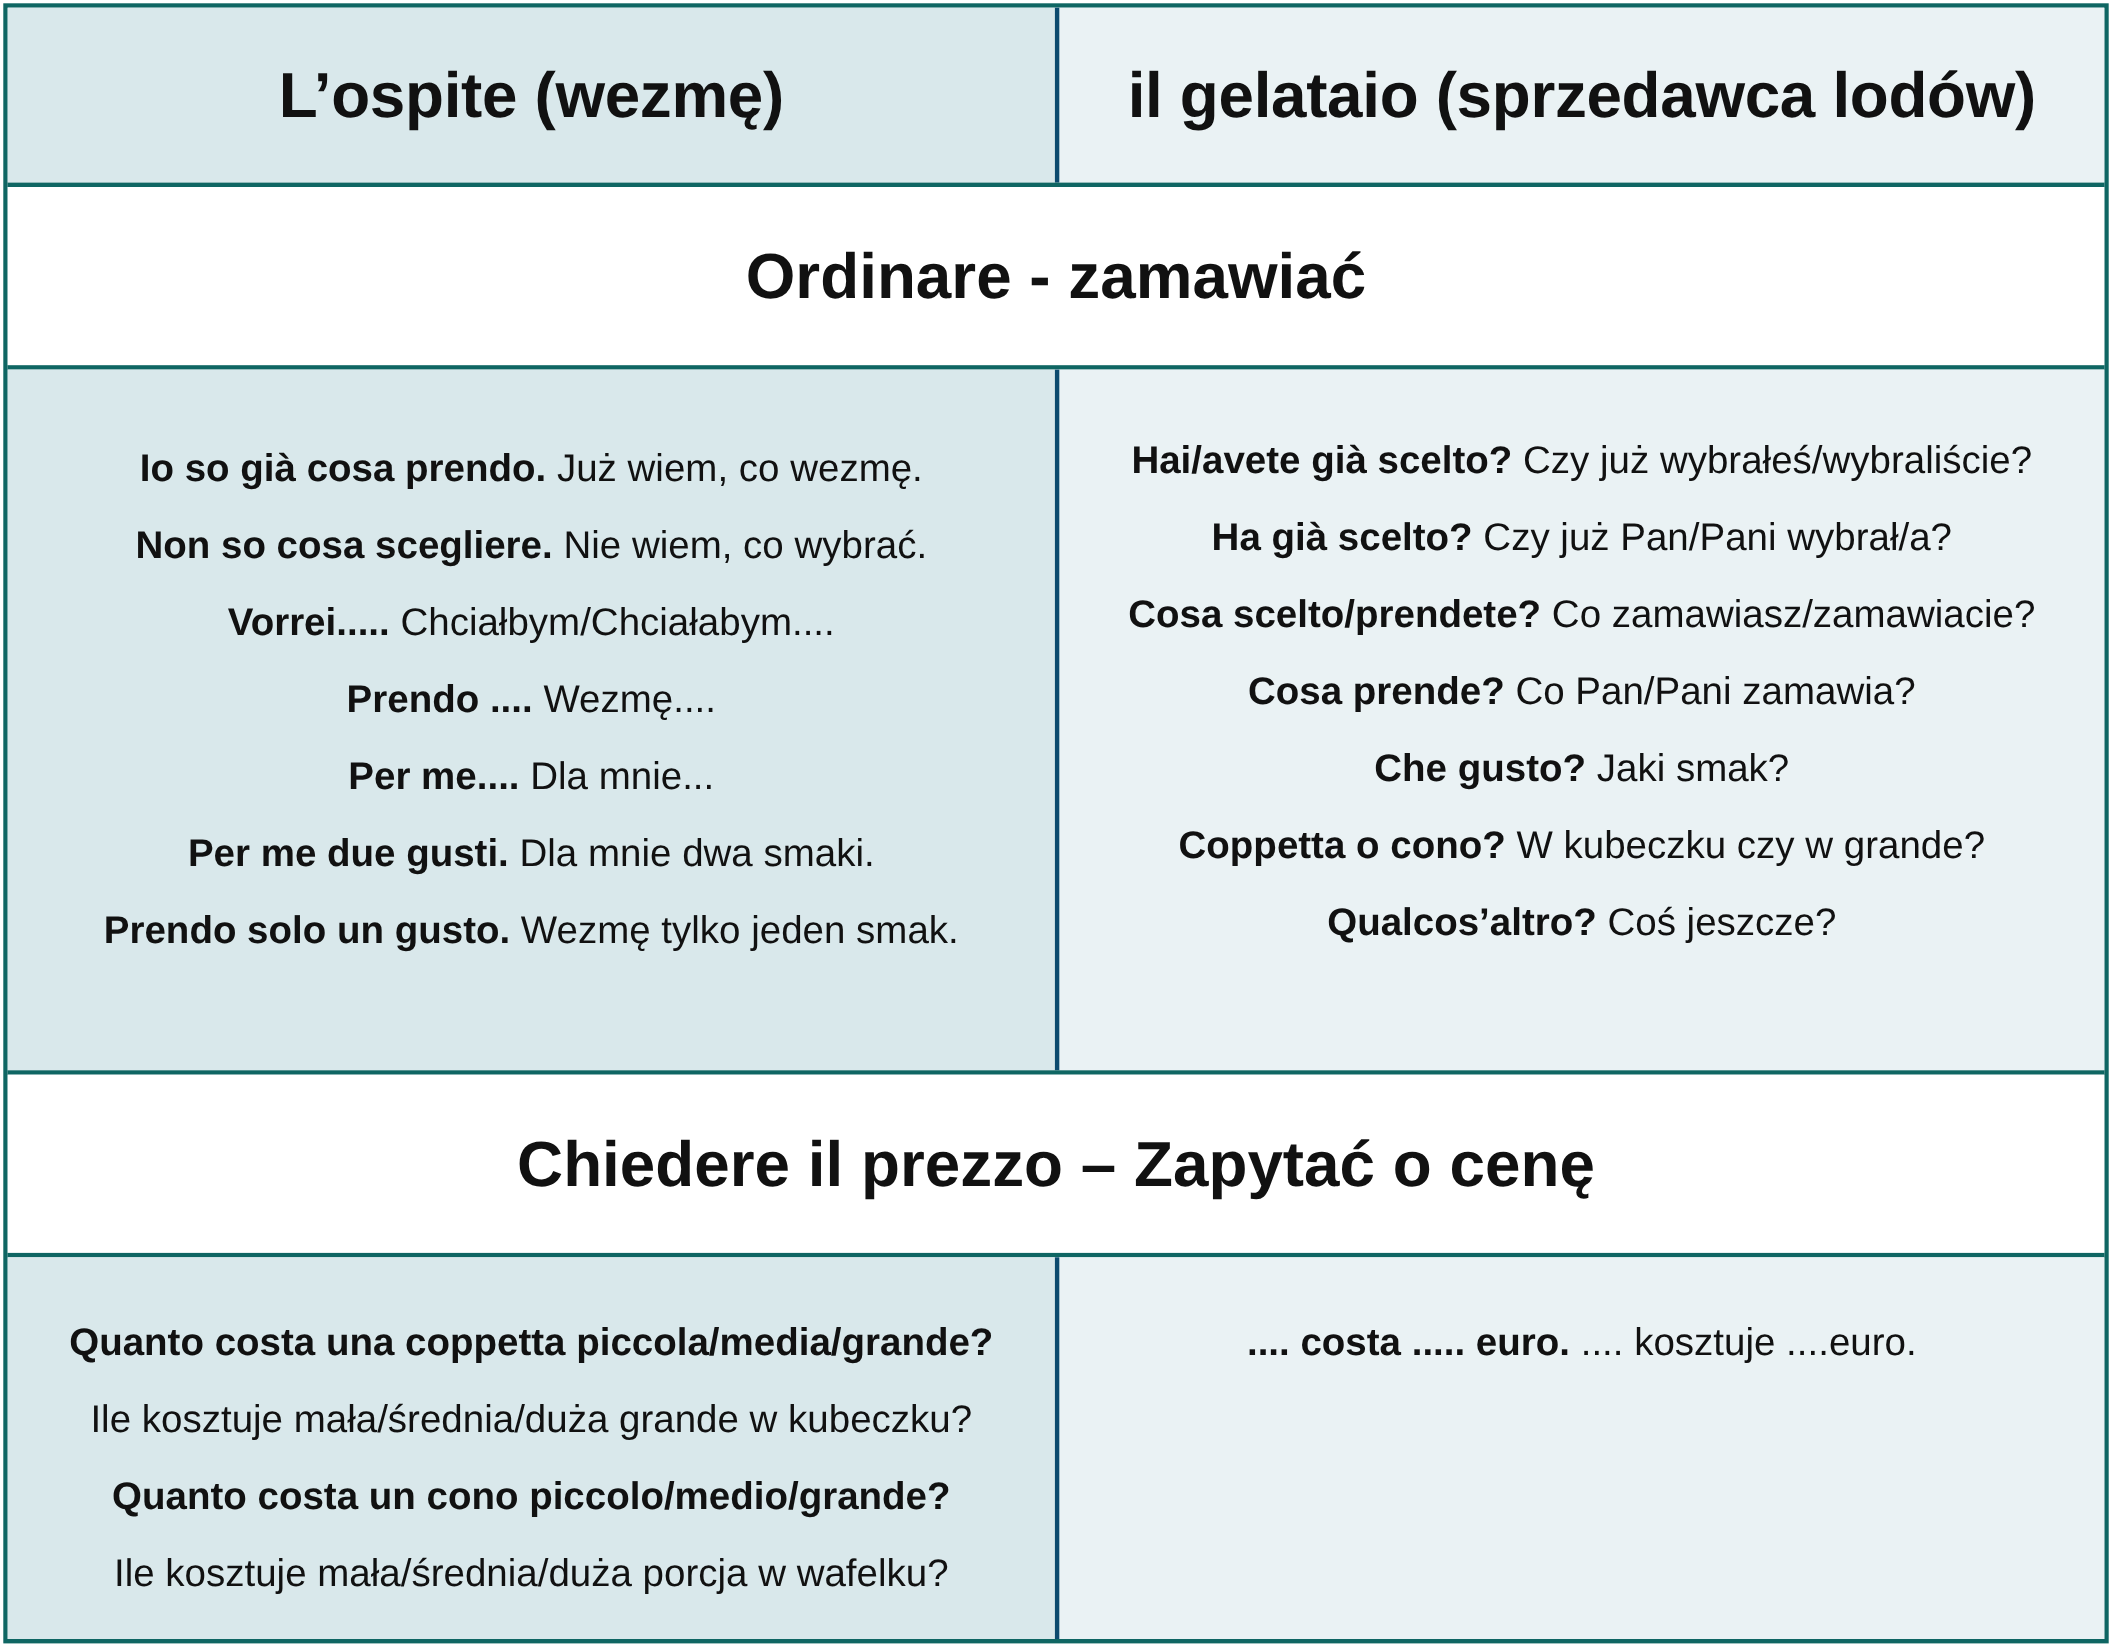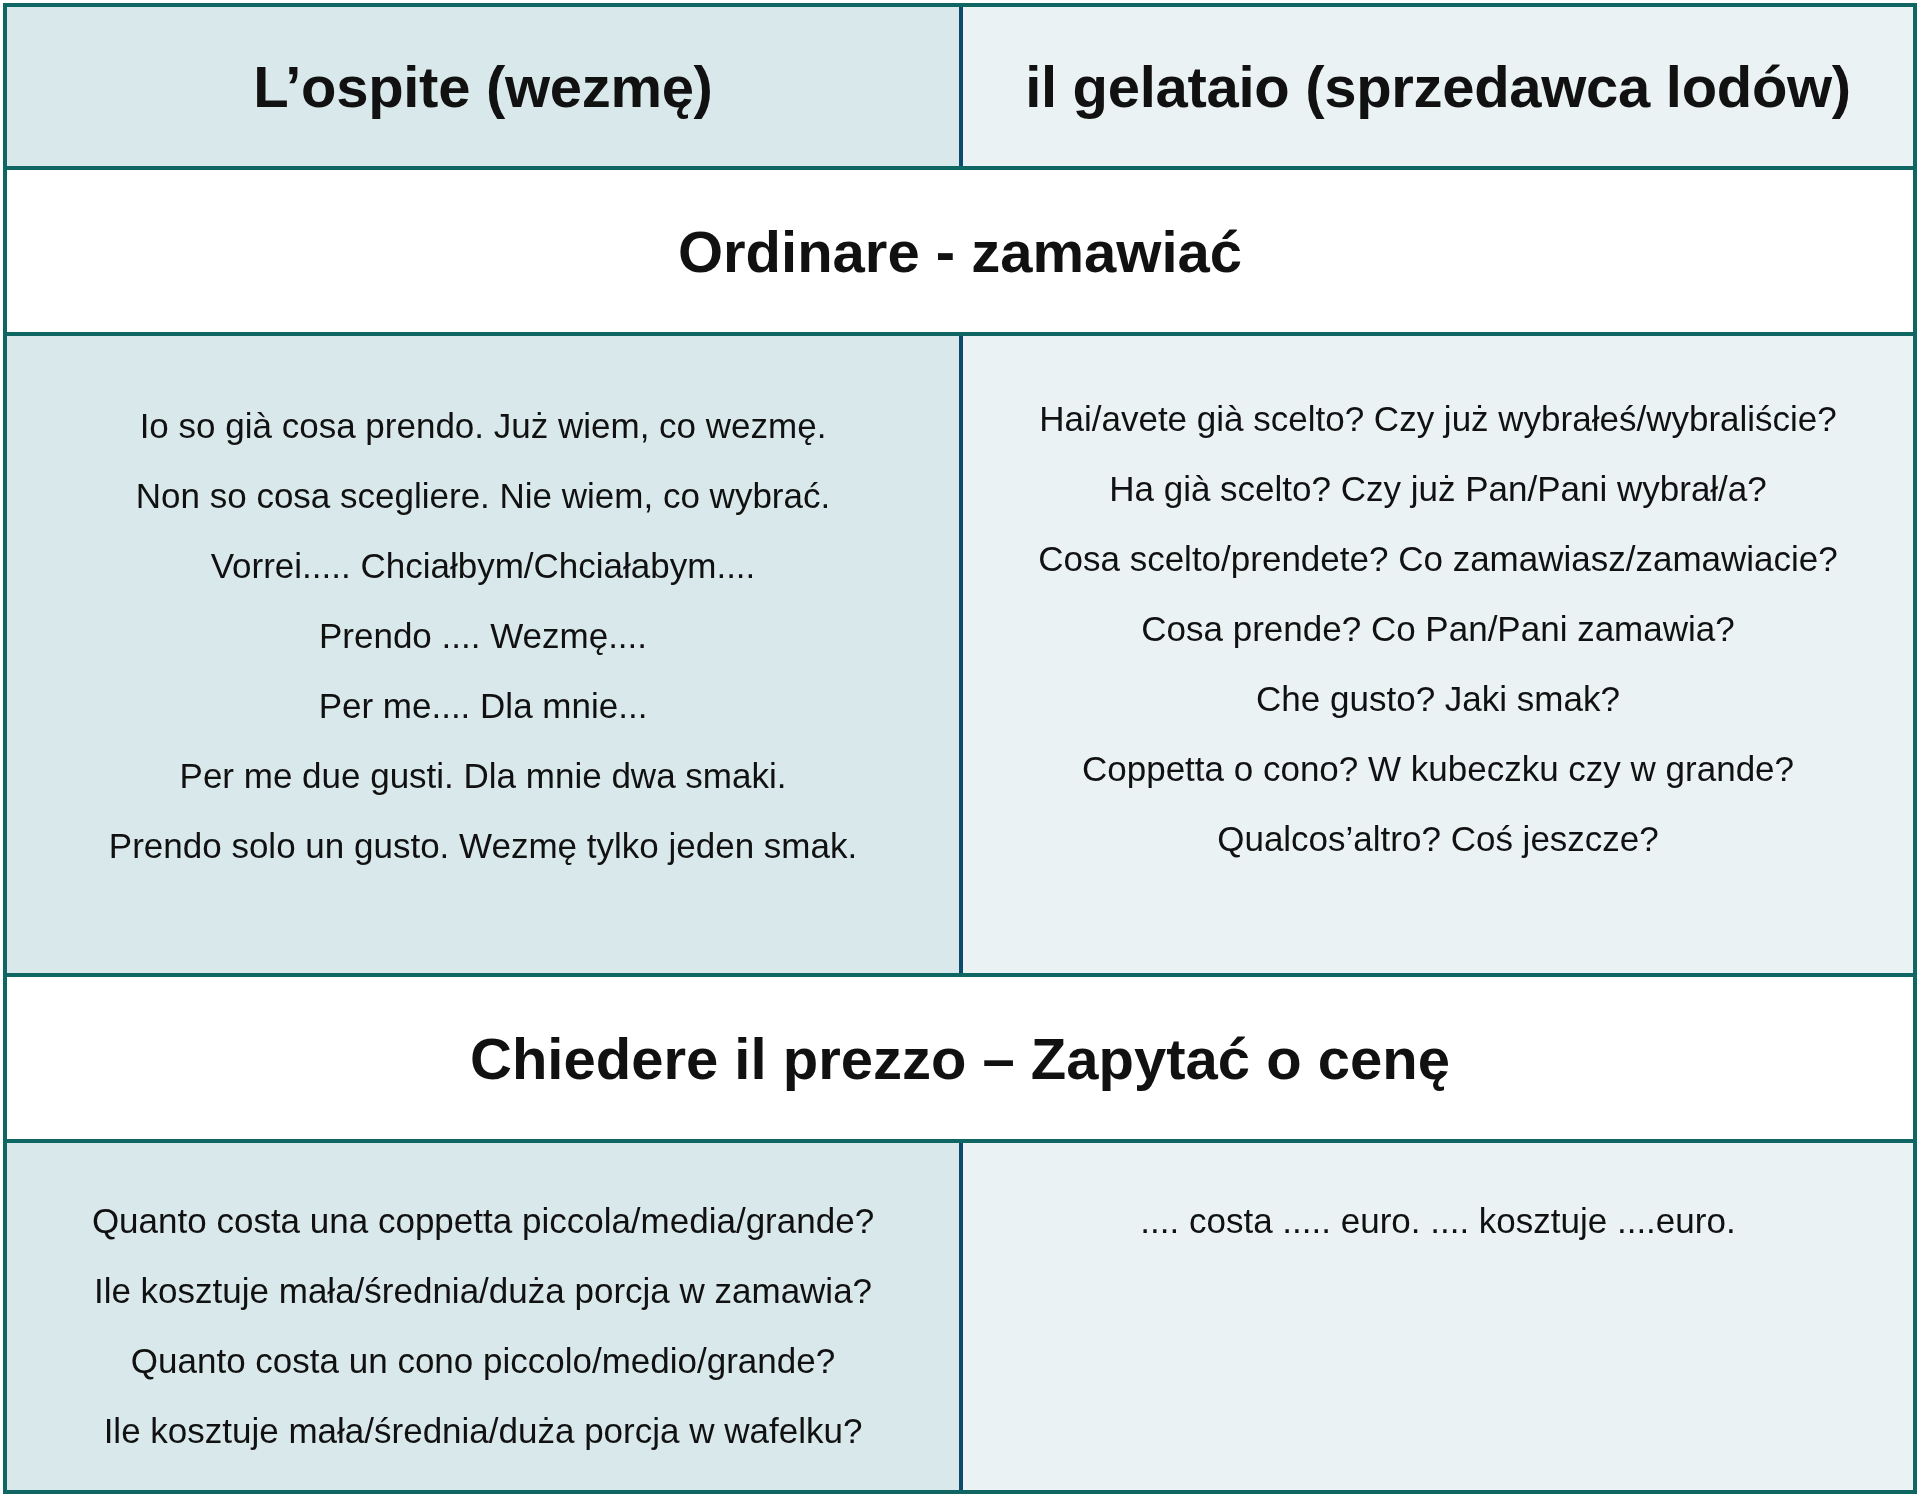--- a/index.html
+++ b/index.html
@@ -12,21 +12,21 @@
   .cell { position: absolute; top: 0; bottom: 0; box-sizing: border-box; }
   .cell.left { left: 0; width: 952px; background: #d9e8eb; }
   .cell.right { left: 952px; right: 0; background: #eaf2f4; border-left: 4px solid #0c4a6e; }
   .cell.full { left: 0; right: 0; background: #ffffff; }
   .hdr { display: flex; align-items: center; justify-content: center; height: 100%;
          font-size: 58px; font-weight: bold; letter-spacing: -0.3px; white-space: nowrap; }
   .sect { display: flex; align-items: center; justify-content: center; height: 100%;
           font-size: 58px; font-weight: bold; white-space: nowrap; }
   .lines { position: absolute; left: 0; right: 0; text-align: center; }
   .line { height: 70px; line-height: 70px; font-size: 35px; white-space: nowrap; }
-  .line b { font-weight: normal; }
+  .line b { font-weight: bold; }
   .line .pl { font-weight: normal; }
 </style>
 </head>
 <body>
 
 <div class="table">
 
   <div class="row" style="top:0; height:159px;">
     <div class="cell left">
       <div class="hdr">L’ospite (wezmę)</div>
@@ -70,21 +70,21 @@
   <div class="row bordered" style="top:966px; height:166px;">
     <div class="cell full">
       <div class="sect">Chiedere il prezzo – Zapytać o cenę</div>
     </div>
   </div>
 
   <div class="row bordered" style="top:1132px; height:351px;padding-left:48px;">
     <div class="cell left">
       <div class="lines" style="top:43px;">
         <div class="line"><b>Quanto costa una coppetta piccola/media/grande?</b><span class="pl"></span></div>
-        <div class="line"><b></b><span class="pl">Ile kosztuje mała/średnia/duża porcja w zamawia?</span></div>
+        <div class="line"><b></b><span class="pl">Ile kosztuje mała/średnia/duża grande w kubeczku?</span></div>
         <div class="line"><b>Quanto costa un cono piccolo/medio/grande?</b><span class="pl"></span></div>
         <div class="line"><b></b><span class="pl">Ile kosztuje mała/średnia/duża porcja w wafelku?</span></div>
       </div>
     </div>
     <div class="cell right">
       <div class="lines" style="top:43px;">
         <div class="line"><b>.... costa ..... euro.</b><span class="pl"> .... kosztuje ....euro.</span></div>
       </div>
     </div>
   </div>

